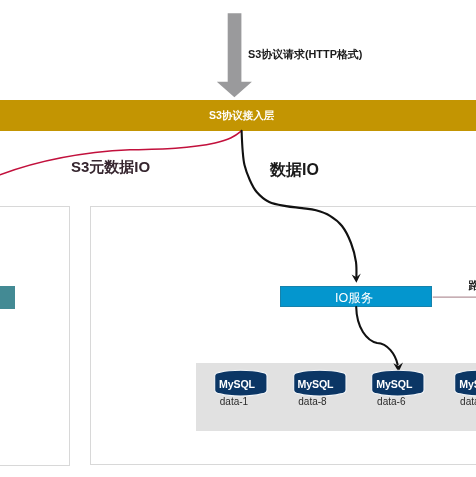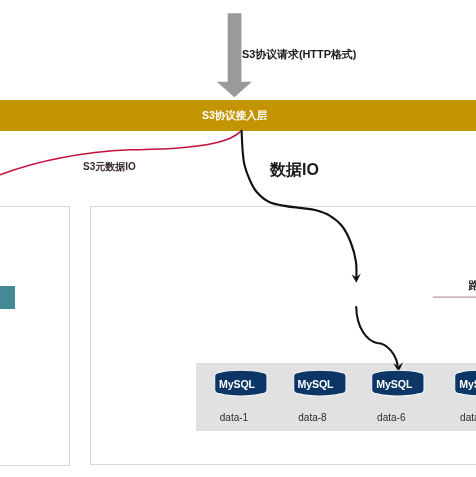--- a/index.html
+++ b/index.html
@@ -8,39 +8,42 @@
        font-family:"Liberation Sans",sans-serif;position:relative;}
   #stage{position:absolute;left:0;top:0;width:476px;height:477px;overflow:hidden;}
   .abs{position:absolute;}
   svg.layer{position:absolute;left:0;top:0;width:476px;height:477px;overflow:visible;}
   .dbwrap{position:relative;width:53px;height:27px;}
   .dbwrap svg{position:absolute;left:-2px;top:-2px;width:57px;height:34px;overflow:visible;}
   .dbwrap span{position:absolute;left:0;top:0;width:46px;height:27px;
            display:flex;align-items:center;justify-content:center;
            color:#fff;font-size:10.6px;font-weight:700;letter-spacing:-0.1px;
            padding-top:3px;box-sizing:border-box;}
-  .dbcap{margin-top:16px;font-size:10px;color:#2b2b2b;text-align:center;width:53px;
+  .dbcap{margin-top:0;font-size:10px;color:#2b2b2b;text-align:center;width:53px;
          margin-left:-6.5px;line-height:11px;}
 </style>
 </head>
 <body>
 
 <div id="stage">
 
   <div class="abs" style="left:-61px;top:205.5px;width:129px;height:258px;border:1px solid #d8d8d8;background:#fff;"></div>
   <div class="abs" style="left:90px;top:205.5px;width:420px;height:257.5px;border:1px solid #d8d8d8;background:#fff;"></div>
 
   <div class="abs" style="left:196px;top:363px;width:300px;height:68px;background:#e1e1e1;"></div>
 
   <div class="abs" style="left:0;top:100px;width:476px;height:31px;background:#c39502;">
-    <span class="abs" style="left:202px;top:10px;color:#fff;font-size:10.5px;font-weight:700;line-height:11px;white-space:nowrap;">S3协议接入层</span>
+    <span class="abs" style="left:209px;top:10px;color:#fff;font-size:10.5px;font-weight:700;line-height:11px;white-space:nowrap;">S3协议接入层</span>
   </div>
 
   <div class="abs" style="left:-30px;top:285.5px;width:44.5px;height:23px;background:#438a94;"></div>
 
+  <div class="abs" style="left:280px;top:286px;width:150px;height:19px;background:#0496ce;border:1px solid #1782ab;">
+    <span class="abs" style="left:54px;top:5px;color:#fff;font-size:12.5px;line-height:12px;white-space:nowrap;">IO服务</span>
+  </div>
 
   <svg class="layer" viewBox="0 0 476 477">
 
     <path d="M227.7 13.2 L241.4 13.2 L241.4 81.7 L251.9 81.7 L234.4 97.2 L216.8 81.7 L227.7 81.7 Z" fill="#9a9a9c"></path>
 
     <path d="M241.5 130.9 C 234.1 137.1, 228.8 139.7, 215 143 C 190.4 148.5, 160.5 149.1, 130 149.8 C 87.2 151.8, 43 158.8, 0 174.8 L -12 180" fill="none" stroke="#c2103c" stroke-width="1.5" stroke-linecap="round"></path>
 
     <path d="M241.6 130.9 C 241.8 136.1, 242.1 144.4, 242.6 150 C 243.1 155.6, 243.3 160, 244.5 165 C 245.7 170, 247.8 175.5, 249.8 180 C 251.8 184.5, 253.5 188.3, 256.7 192 C 259.9 195.7, 264.3 199.7, 269.2 202 C 274.1 204.3, 280.5 205.1, 286 206.1 C 291.5 207.1, 297 207.4, 302 208.1 C 307 208.8, 311.3 209, 316 210.3 C 320.7 211.6, 325.7 213.2, 330 215.8 C 334.3 218.4, 338.5 221.5, 342 226 C 345.5 230.5, 348.7 237, 351 243 C 353.3 249, 355.1 256, 356 262 C 356.6 266.4, 356.5 273, 356.4 277" fill="none" stroke="#111" stroke-width="2.1" stroke-linecap="round"></path>
     <path d="M356.4 282.8 L351.6 274.6 L356.4 277.2 L360.8 273.6 Z" fill="#111"></path>
 
@@ -80,18 +83,18 @@
   <div class="abs" style="left:454.3px;top:369px;">
     <div class="dbwrap">
       <svg viewBox="0 0 57 34">
           <path stroke="#f2f5f8" stroke-width="1.1" d="M8.5 5.1 C 18 2.6, 39 2.6, 49.3 5.1 Q55 5.7 55 9 L55 23 Q55 26.3 49.3 26.9 C 39 29.6, 18 29.6, 8.5 26.9 Q2.7 26.3 2.7 23 L2.7 9 Q2.7 5.7 8.5 5.1 Z" fill="#0b3665"></path>
         </svg>
       <span>MySQL</span>
     </div>
     <div class="dbcap">data-4</div>
   </div>
 
-  <div class="abs" style="left:242px;top:48px;font-size:10.9px;font-weight:700;color:#1a1a1a;line-height:12px;white-space:nowrap;">S3协议请求(HTTP格式)</div>
-  <div class="abs" style="left:83px;top:160.8px;font-size:10px;font-weight:700;color:#36262f;line-height:11px;white-space:nowrap;">S3元数据IO</div>
+  <div class="abs" style="left:248px;top:48px;font-size:10.9px;font-weight:700;color:#1a1a1a;line-height:12px;white-space:nowrap;">S3协议请求(HTTP格式)</div>
+  <div class="abs" style="left:71px;top:160.8px;font-size:15px;font-weight:700;color:#36262f;line-height:11px;white-space:nowrap;">S3元数据IO</div>
   <div class="abs" style="left:270px;top:164px;font-size:16px;font-weight:700;color:#1a1a1a;line-height:11px;white-space:nowrap;">数据IO</div>
   <div class="abs" style="left:468.5px;top:279px;font-size:11px;font-weight:700;color:#1a1a1a;line-height:12px;">路</div>
 
 </div>
 
 </body></html>

